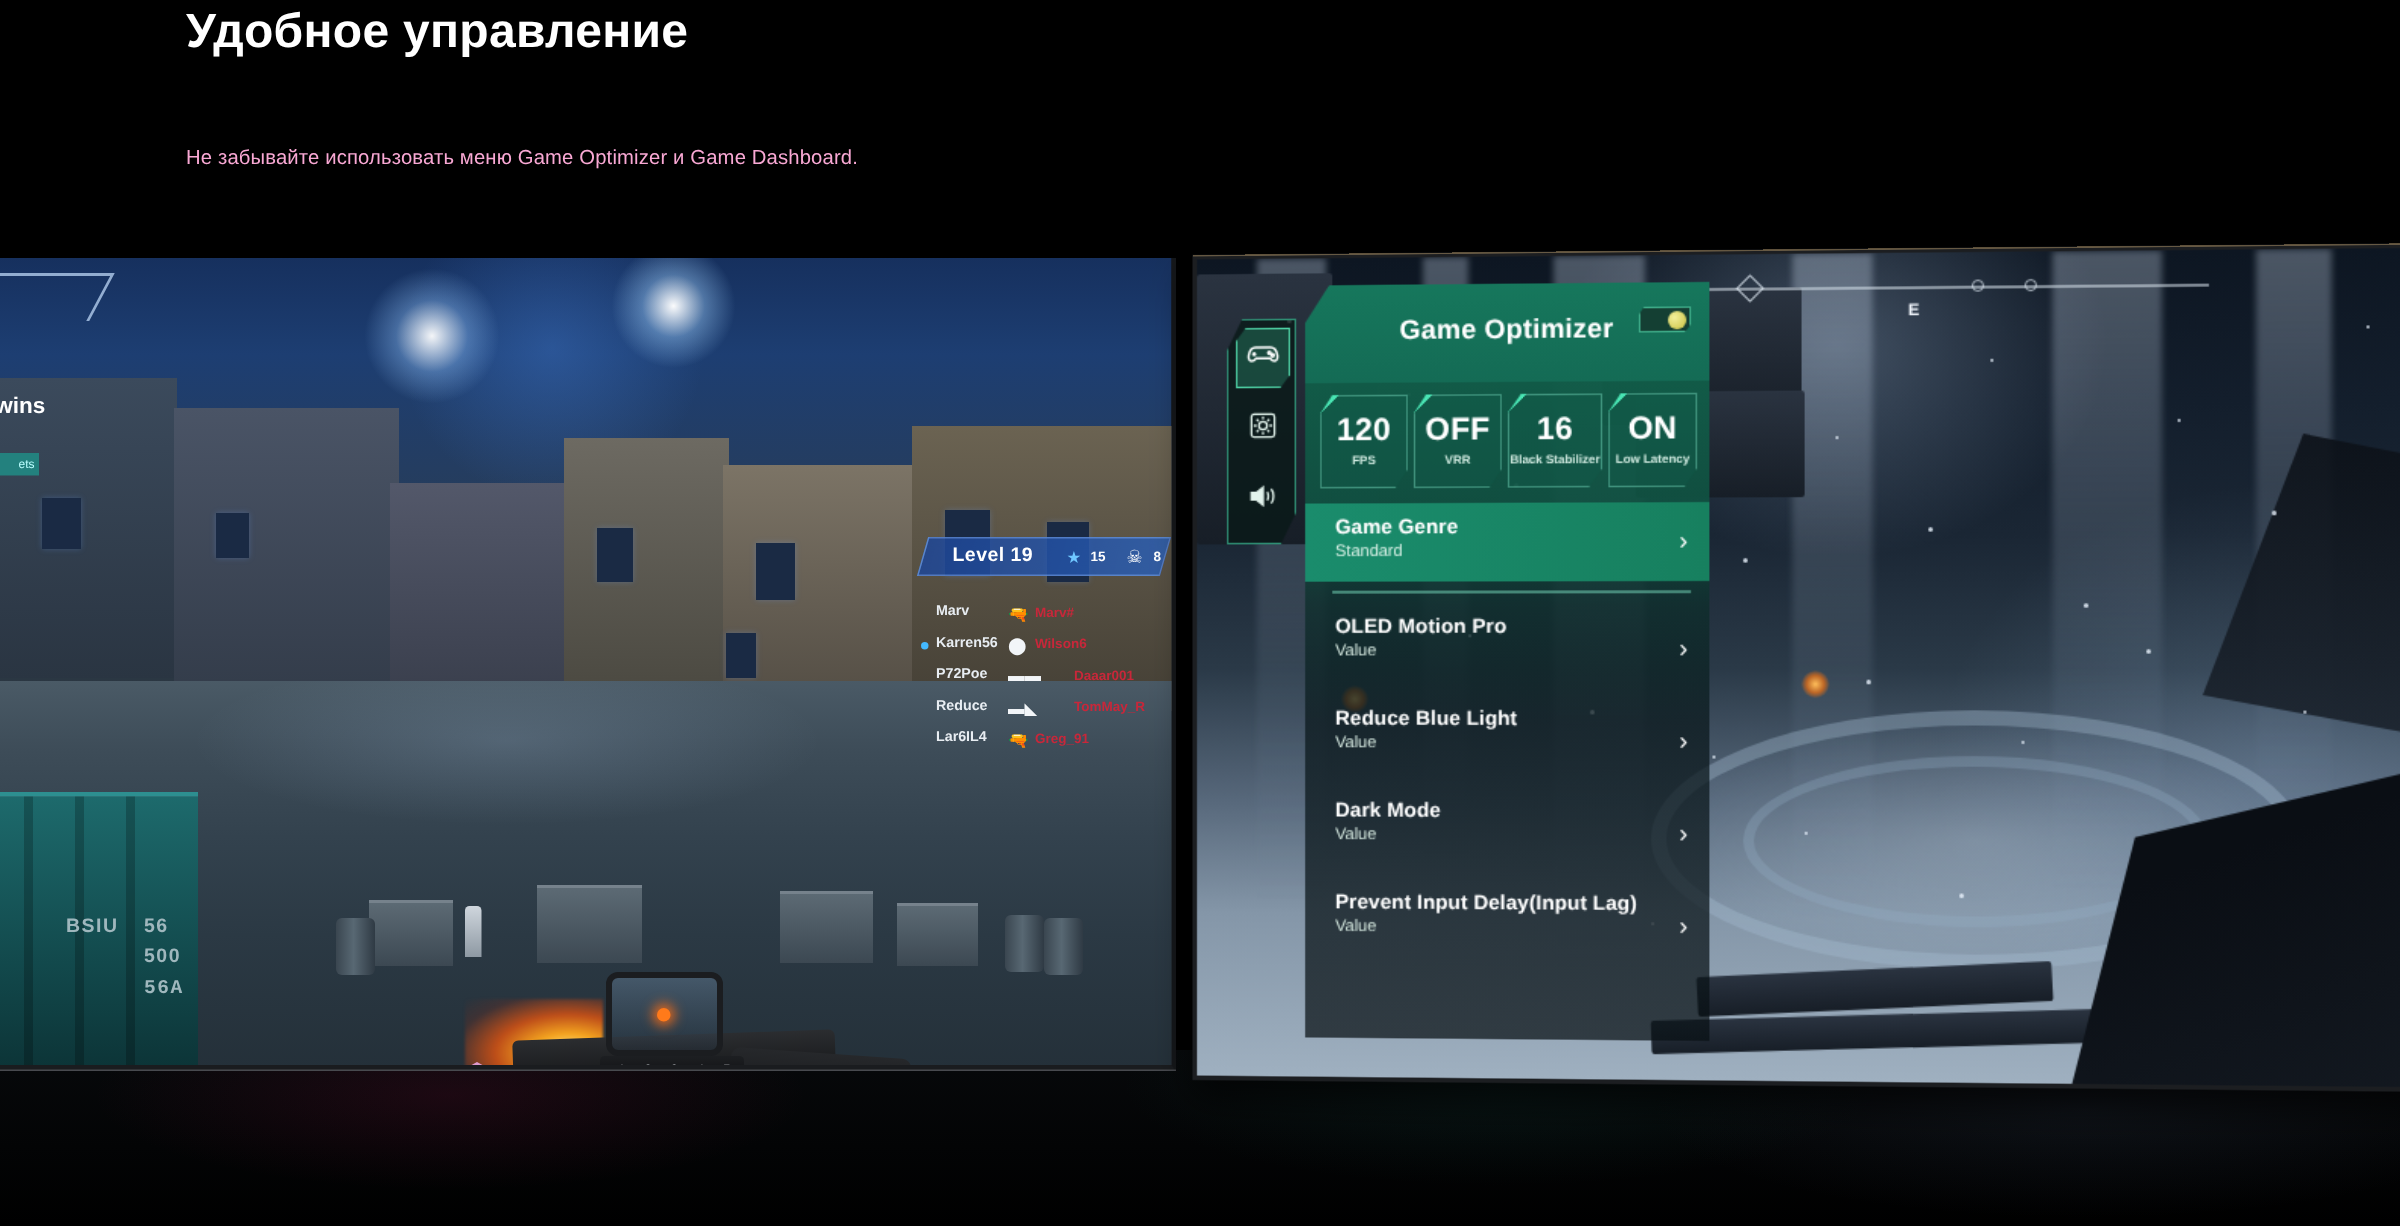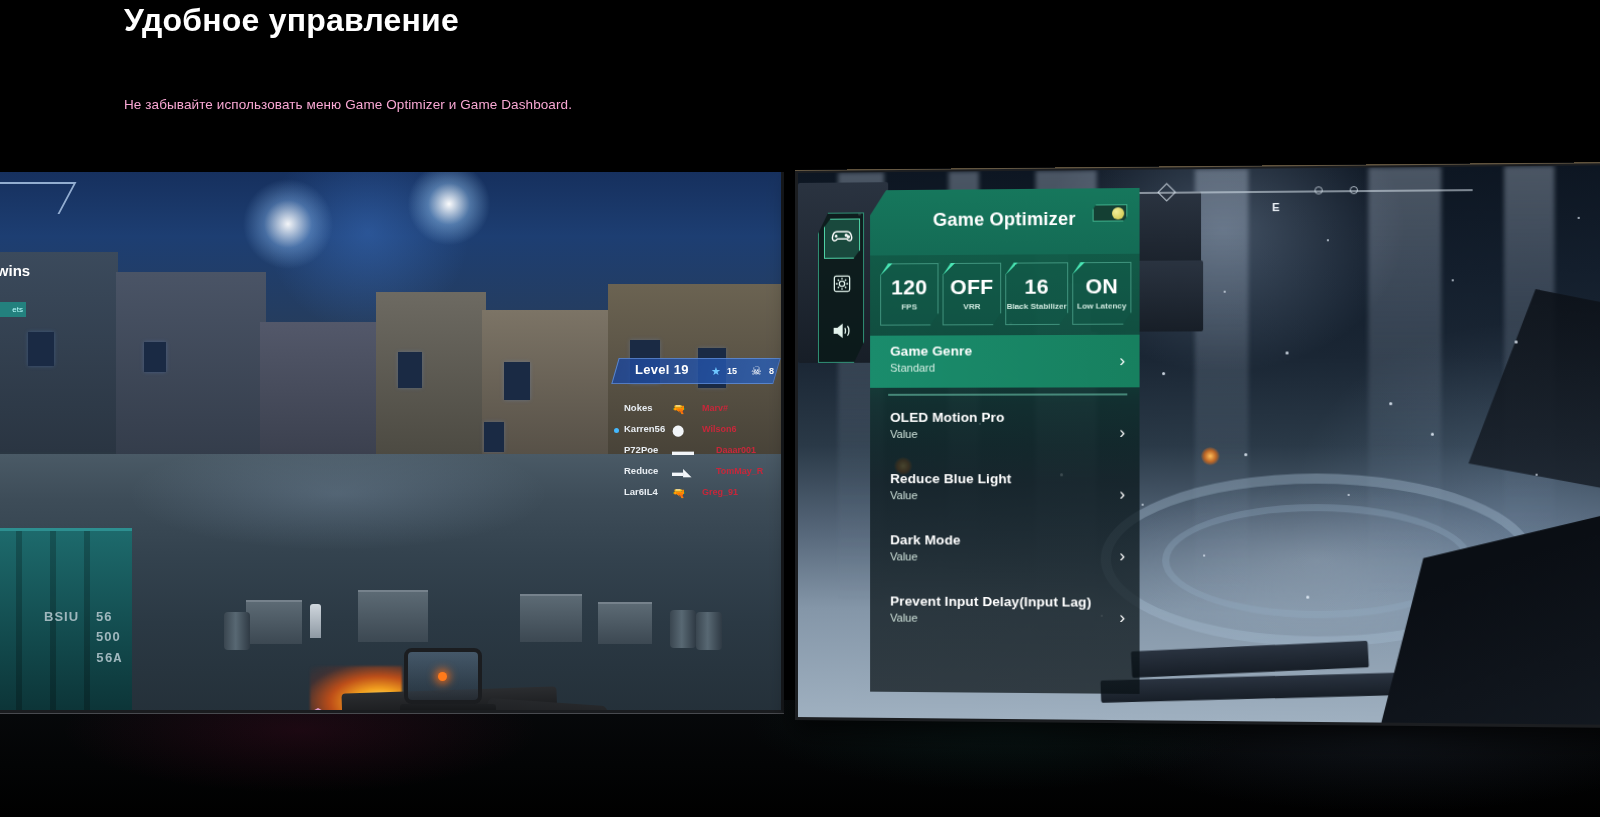--- a/index.html
+++ b/index.html
@@ -183,21 +183,21 @@
   .sb-star { position:absolute; left:96px; top:7px; color:#6fc7ff; font-size:11px; }
   .sb-starnum { position:absolute; left:112px; top:8px; color:#fff; font-size:9px; font-weight:700; }
   .sb-skull { position:absolute; left:136px; top:6px; color:#fff; font-size:12px; }
   .sb-skullnum { position:absolute; left:154px; top:8px; color:#fff; font-size:9px; font-weight:700; }
 
   .killfeed { position:absolute; left:626px; top:228px; width:160px; }
   .kf-row { position:relative; height:21px; }
   .kf-dot { position:absolute; left:-10px; top:7px; width:5px; height:5px; border-radius:50%; background:#44b9ff; }
   .kf-killer { position:absolute; left:0; top:2px; color:#e8edf2; font-size:9.5px; font-weight:700; white-space:nowrap; }
   .kf-weapon { position:absolute; left:48px; top:3px; color:#f2f5f8; font-size:11px; }
-  .kf-victim { position:absolute; left:78px; top:3px; color:#c8273a; font-size:9px; font-weight:700; white-space:nowrap; }
+  .kf-victim { position:absolute; left:66px; top:3px; color:#c8273a; font-size:9px; font-weight:700; white-space:nowrap; }
   .db-hex-ring {
     position:absolute; left:282px; top:536px; width:76px; height:84px;
     clip-path: polygon(50% 0%, 100% 25%, 100% 75%, 50% 100%, 0% 75%, 0% 25%);
     background: linear-gradient(180deg, rgba(235,165,225,0.9), rgba(150,70,135,0.5));
   }
 
   
   .tv-right {
     position:absolute; left:795px; top:170px;
     width: 812px; height: 550px;
@@ -410,21 +410,21 @@
         <div class="sb-bar"></div>
         <div class="sb-level">Level 19</div>
         <div class="sb-star">★</div>
         <div class="sb-starnum">15</div>
         <div class="sb-skull">☠</div>
         <div class="sb-skullnum">8</div>
       </div>
 
       <div class="killfeed">
         <div class="kf-row">
-          <div class="kf-killer">Nokes</div>
+          <div class="kf-killer">Marv</div>
           <div class="kf-weapon">🔫</div>
           <div class="kf-victim">Marv#</div>
         </div>
         <div class="kf-row">
           <div class="kf-dot"></div>
           <div class="kf-killer">Karren56</div>
           <div class="kf-weapon">⬤</div>
           <div class="kf-victim">Wilson6</div>
         </div>
         <div class="kf-row">

